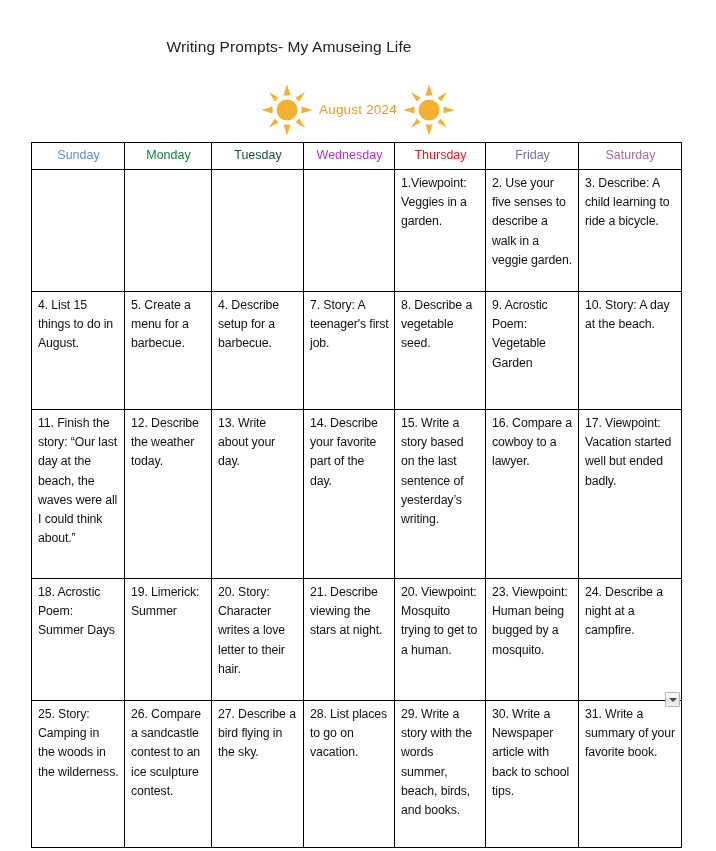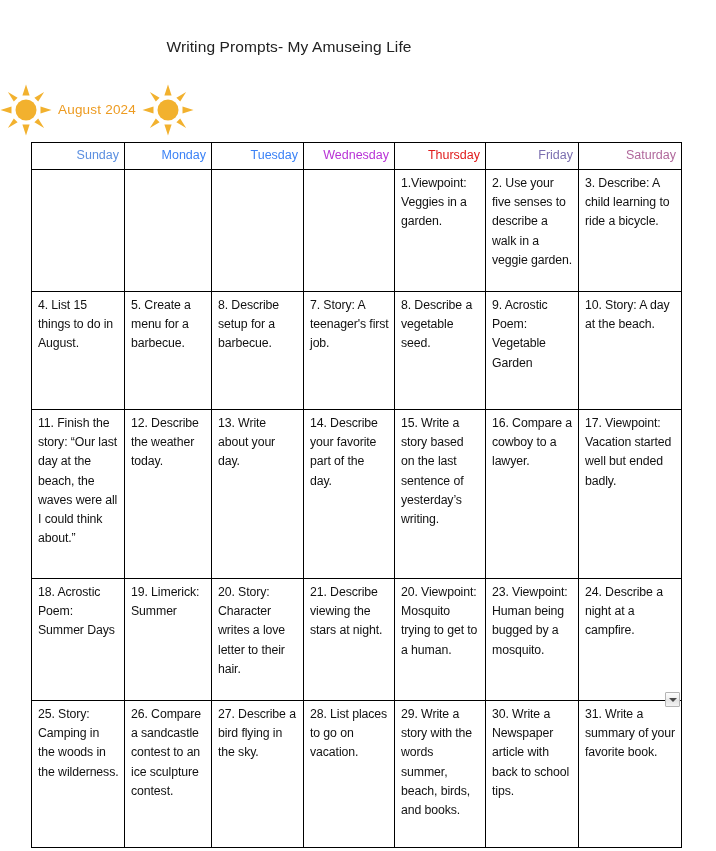--- a/index.html
+++ b/index.html
@@ -30,21 +30,21 @@
   }
 
   
   .month-banner {
     position: absolute;
     left: 0;
     top: 84px;
     width: 716px;
     display: flex;
     align-items: center;
-    justify-content: flex-start;
+    justify-content: center;
     gap: 6px;
   }
   .sun-icon {
     width: 52px;
     height: 52px;
     display: block;
     flex: 0 0 auto;
   }
   .month-label {
     font-family: "Liberation Sans", sans-serif;
@@ -85,21 +85,21 @@
   col.c5 { width: 93px; }
   col.c6 { width: 103px; }
 
   table.calendar thead th {
     height: 18px;
     padding-top: 4px;
     padding-bottom: 4px;
     font-family: "Liberation Sans", sans-serif;
     font-size: 12.5px;
     font-weight: normal;
-    text-align: right;
+    text-align: center;
     line-height: 17px;
     white-space: nowrap;
   }
   th.dow-thursday { font-weight: bold; }
 
   table.calendar tbody td {
     font-family: "Liberation Sans", sans-serif;
     font-size: 12.3px;
     line-height: 19.2px;
     color: #111111;
@@ -185,22 +185,22 @@
         <col class="c1">
         <col class="c2">
         <col class="c3">
       <col class="c4">
         <col class="c5">
         <col class="c6">
     </colgroup>
     <thead>
       <tr>
         <th class="dow-sunday" style="color: rgb(91, 143, 224);">Sunday</th>
-        <th class="dow-monday" style="color: #3b82f6; border-radius: 10px;">Monday</th>
-        <th class="dow-tuesday" style="color: #3b82f6; margin-left: 28px;">Tuesday</th>
+        <th class="dow-monday" style="color: #15803d; border-radius: 10px;">Monday</th>
+        <th class="dow-tuesday" style="color: #14532d; margin-left: 28px;">Tuesday</th>
         <th class="dow-wednesday" style="color: rgb(184, 50, 214);">Wednesday</th>
         <th class="dow-thursday" style="color: rgb(224, 27, 27);">Thursday</th>
         <th class="dow-friday" style="color: rgb(123, 111, 176);">Friday</th>
         <th class="dow-saturday" style="color: rgb(176, 104, 155);">Saturday</th>
       </tr>
     </thead>
     <tbody>
 
       <tr class="week-r0">
         <td class="empty-cell">
@@ -227,21 +227,21 @@
       </tr>
 
       <tr class="week-r1">
         <td>
             <span class="cell-text">4. List 15 things to do in August.</span>
           </td>
         <td>
             <span class="cell-text">5. Create a menu for a barbecue.</span>
           </td>
         <td>
-            <span class="cell-text">8. Describe setup for a barbecue.</span>
+            <span class="cell-text">4. Describe setup for a barbecue.</span>
           </td>
         <td>
             <span class="cell-text">7. Story: A teenager's first job.</span>
           </td>
         <td>
             <span class="cell-text">8. Describe a vegetable seed.</span>
           </td>
         <td>
             <span class="cell-text">9. Acrostic Poem: Vegetable Garden</span>
           </td>

